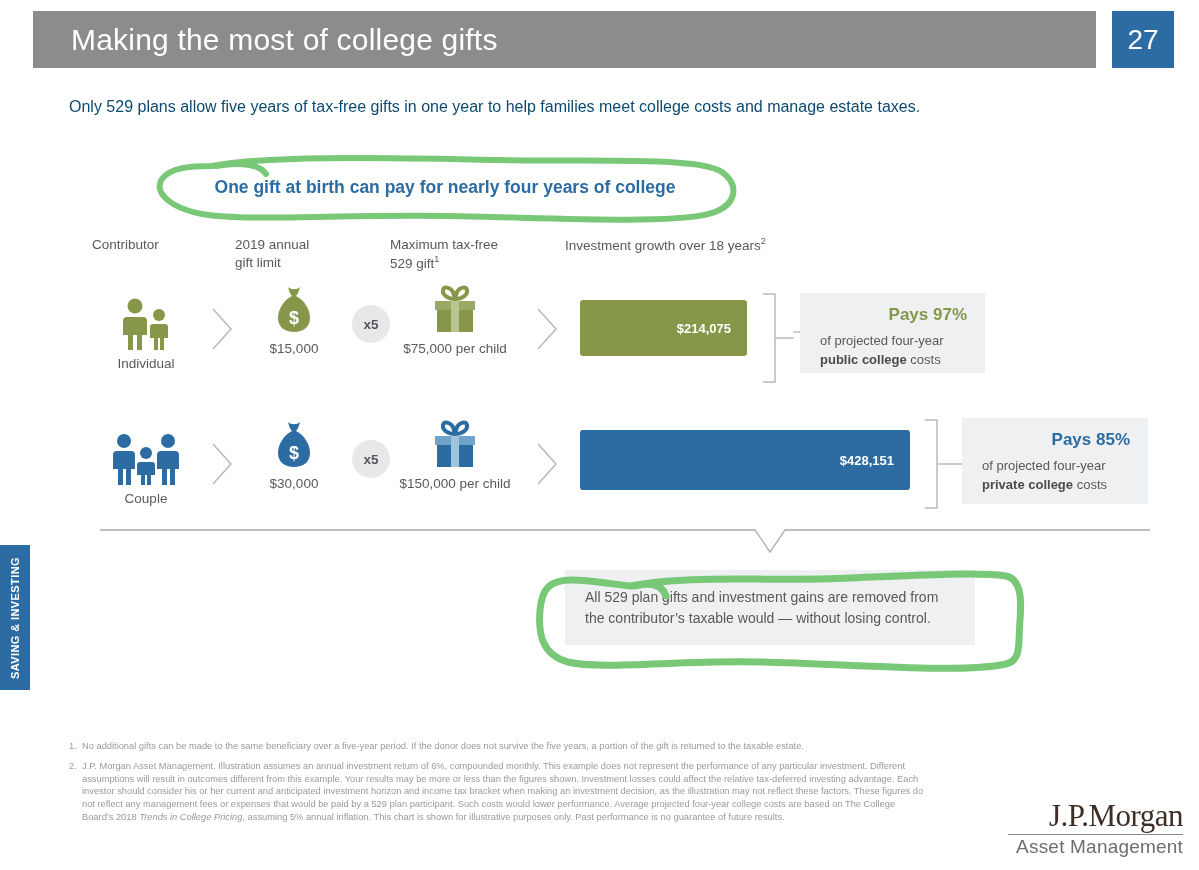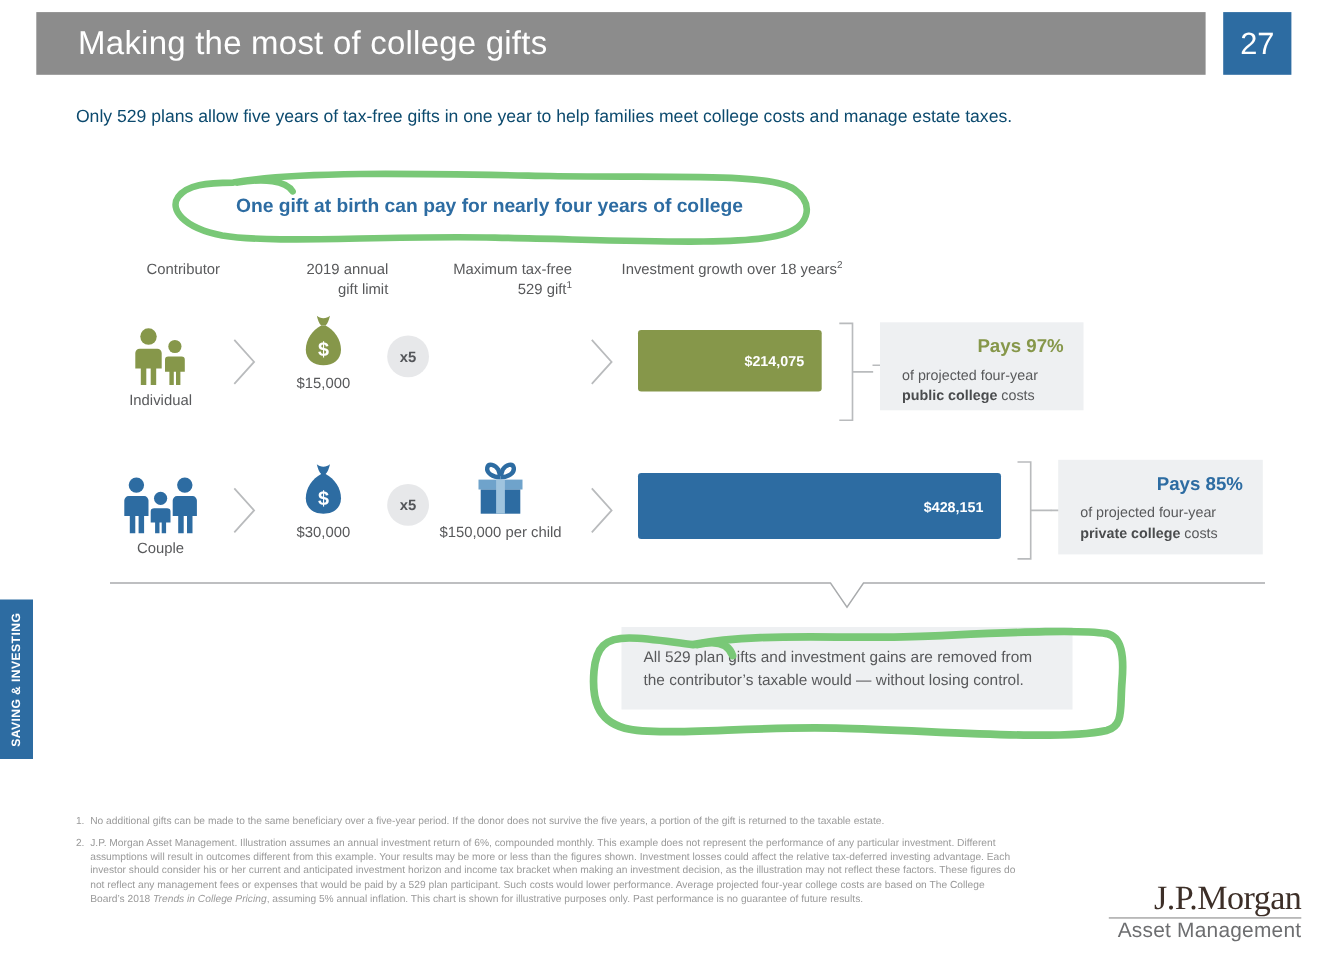--- a/index.html
+++ b/index.html
@@ -48,21 +48,21 @@
     position: absolute; left: 70px; top: 25px; width: 470px;
     text-align: center;
     color: #2d6ca2; font-size: 17.5px; font-weight: bold;
     white-space: nowrap;
   }
 
   
   .col-head {
     position: absolute;
     font-size: 13.5px; color: #58595b; line-height: 1.3;
-    text-align: right;
+    text-align: left;
   }
   .ch-contributor { left: 92px; top: 236px; width: 108px; }
   .ch-limit       { left: 235px; top: 236px; width: 118px; }
   .ch-max         { left: 390px; top: 236px; width: 130px; }
   .ch-growth      { left: 565px; top: 236px; width: 230px; text-align: left; }
   .col-head sup { font-size: 9px; vertical-align: super; }
 
   
   .row { position: absolute; left: 0; width: 1199px; }
   .row-individual { top: 283px; height: 100px; }
@@ -226,20 +226,34 @@
           <text x="24" y="41" font-family="Liberation Sans, sans-serif" font-size="18" font-weight="bold" fill="#ffffff" text-anchor="middle">$</text>
         </svg>
       </div>
       <div class="cell-label">$15,000</div>
     </div>
 
     <div class="cell c-x5">
       <div class="x5-badge">x5</div>
     </div>
 
+    <div class="cell c-gift">
+      <div class="icon-slot">
+        <svg width="54" height="52" viewBox="0 0 54 52">
+          <g fill="none" stroke="#86974a" stroke-width="4">
+            <path d="M27 16 C20 16, 14 12, 15 7 C16 3, 22 4, 25 9 L27 15"></path>
+            <path d="M27 16 C34 16, 40 12, 39 7 C38 3, 32 4, 29 9 L27 15"></path>
+          </g>
+          <rect x="7" y="18" width="40" height="9" fill="#9aa963"></rect>
+          <rect x="9" y="27" width="36" height="22" fill="#86974a"></rect>
+          <rect x="23" y="18" width="8" height="31" fill="#b9c48e"></rect>
+        </svg>
+      </div>
+      <div class="cell-label">$75,000 per child</div>
+    </div>
 
     <svg class="chev chev-2" width="32" height="52" viewBox="0 0 32 52">
       <path d="M8 6 L26 26 L8 46" fill="none" stroke="#b9bbbd" stroke-width="1.6"></path>
     </svg>
   </div>
 
   <div class="bar bar-green">
     <span>$214,075</span>
   </div>
 

